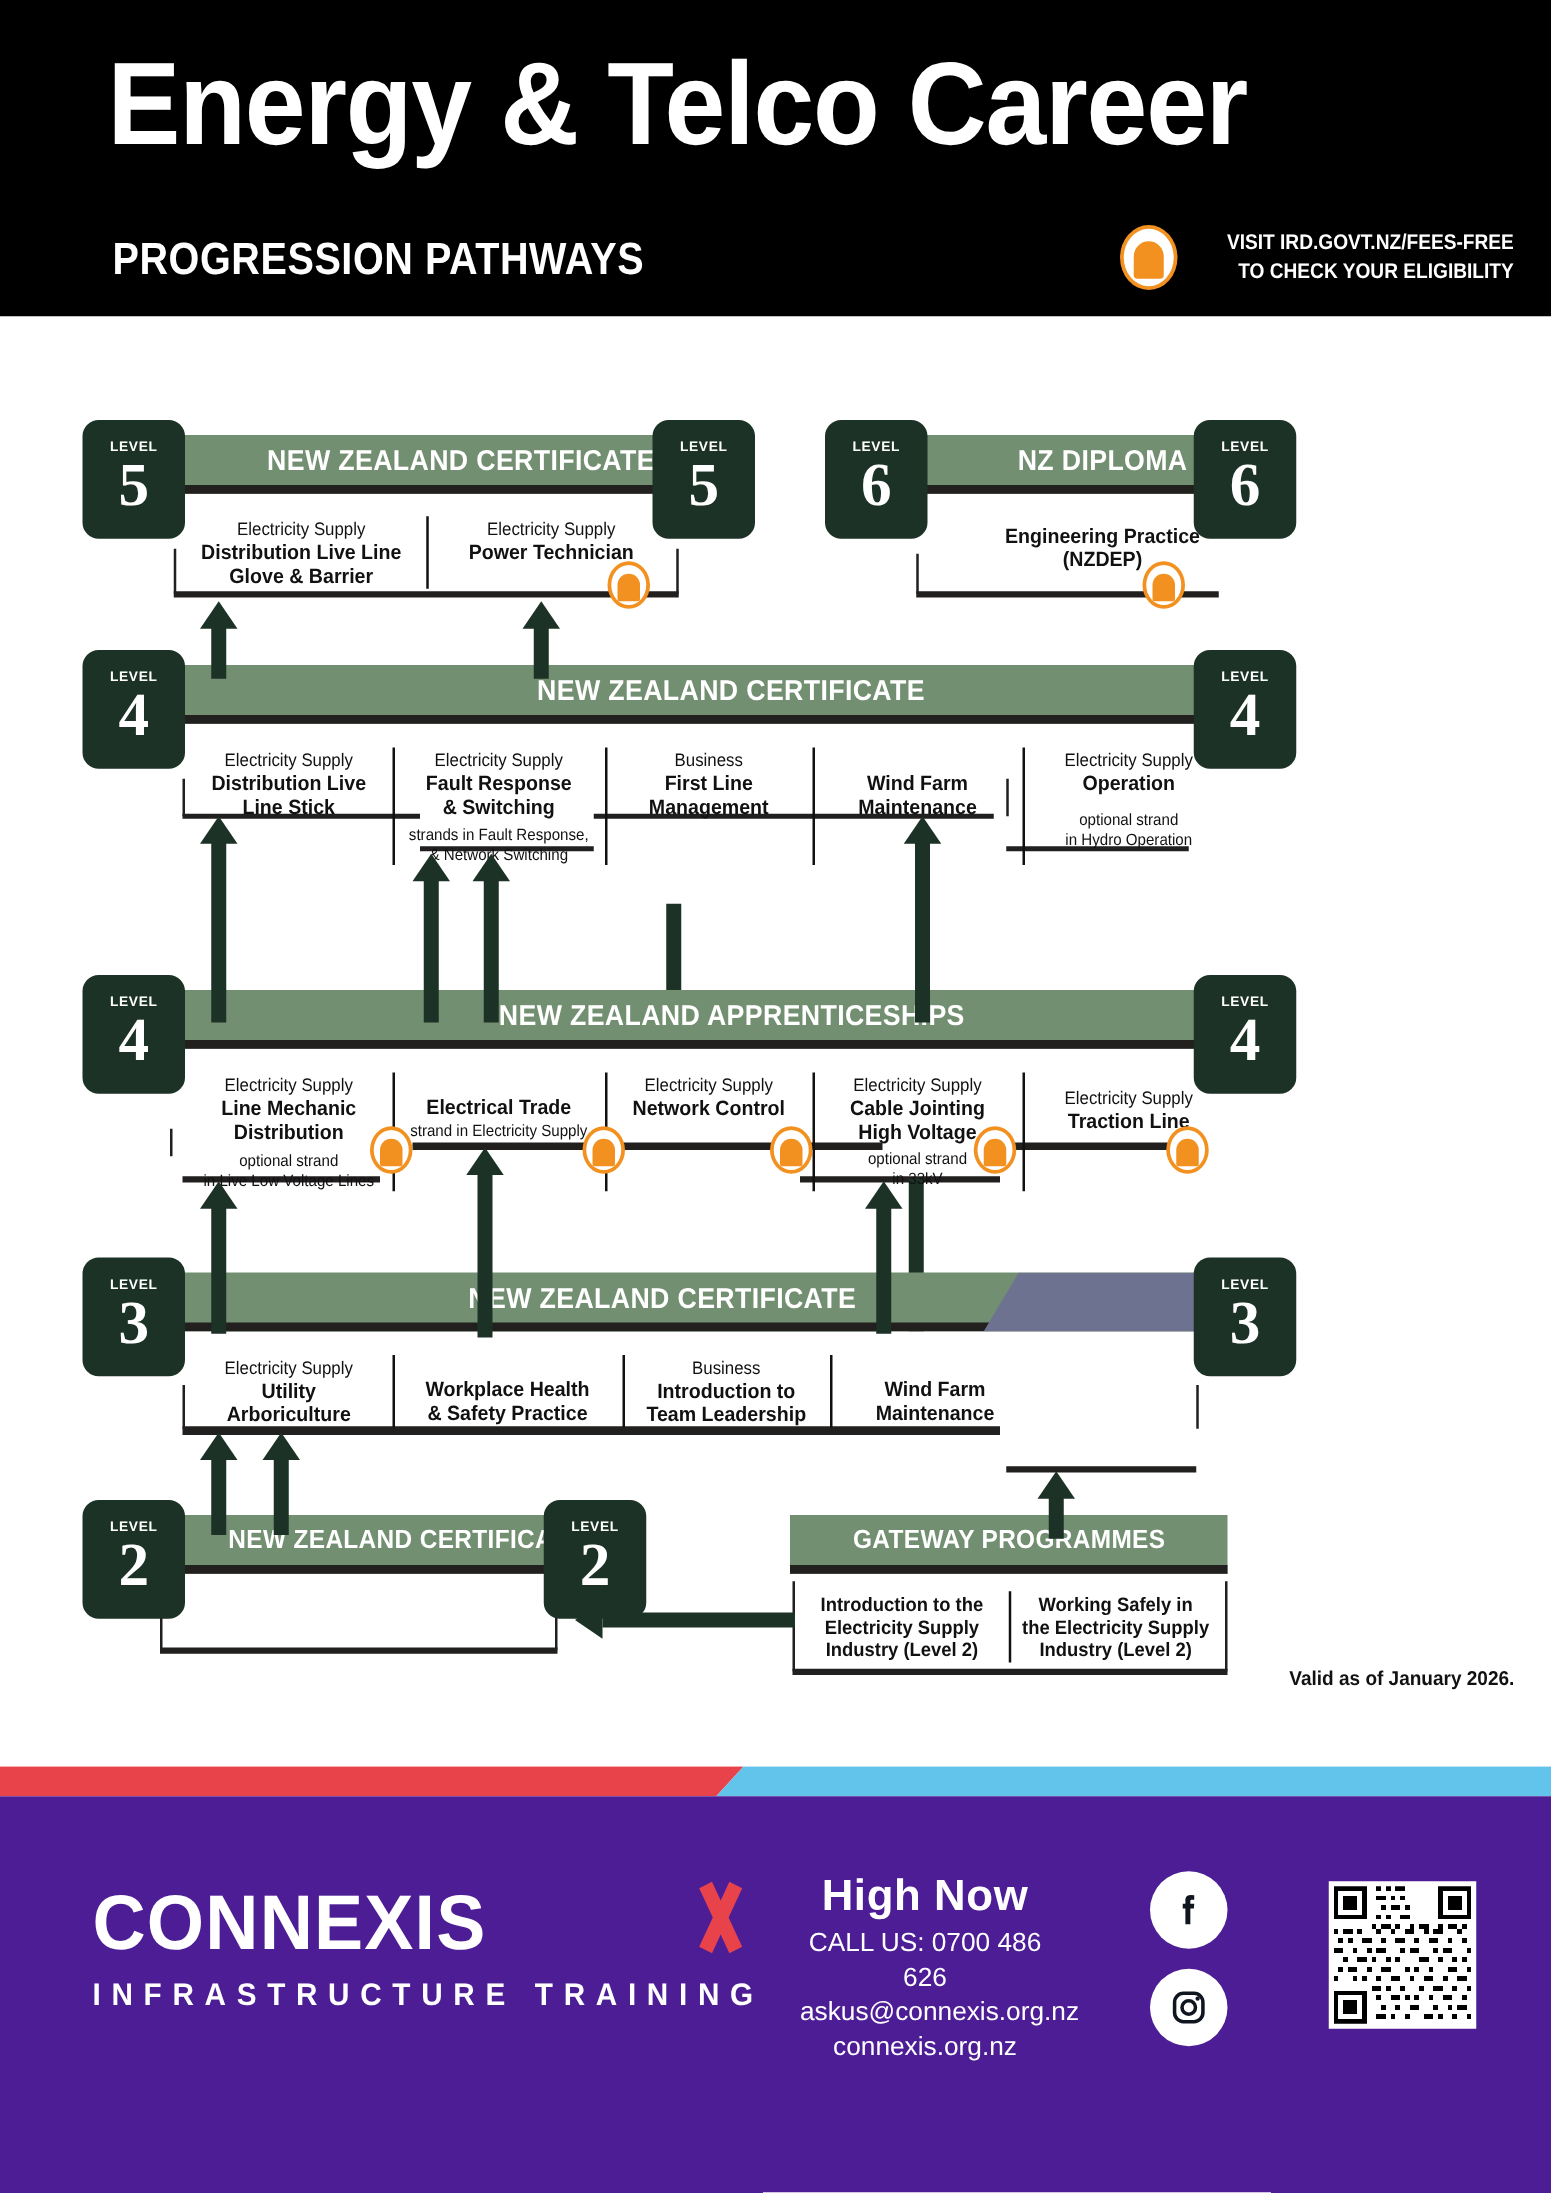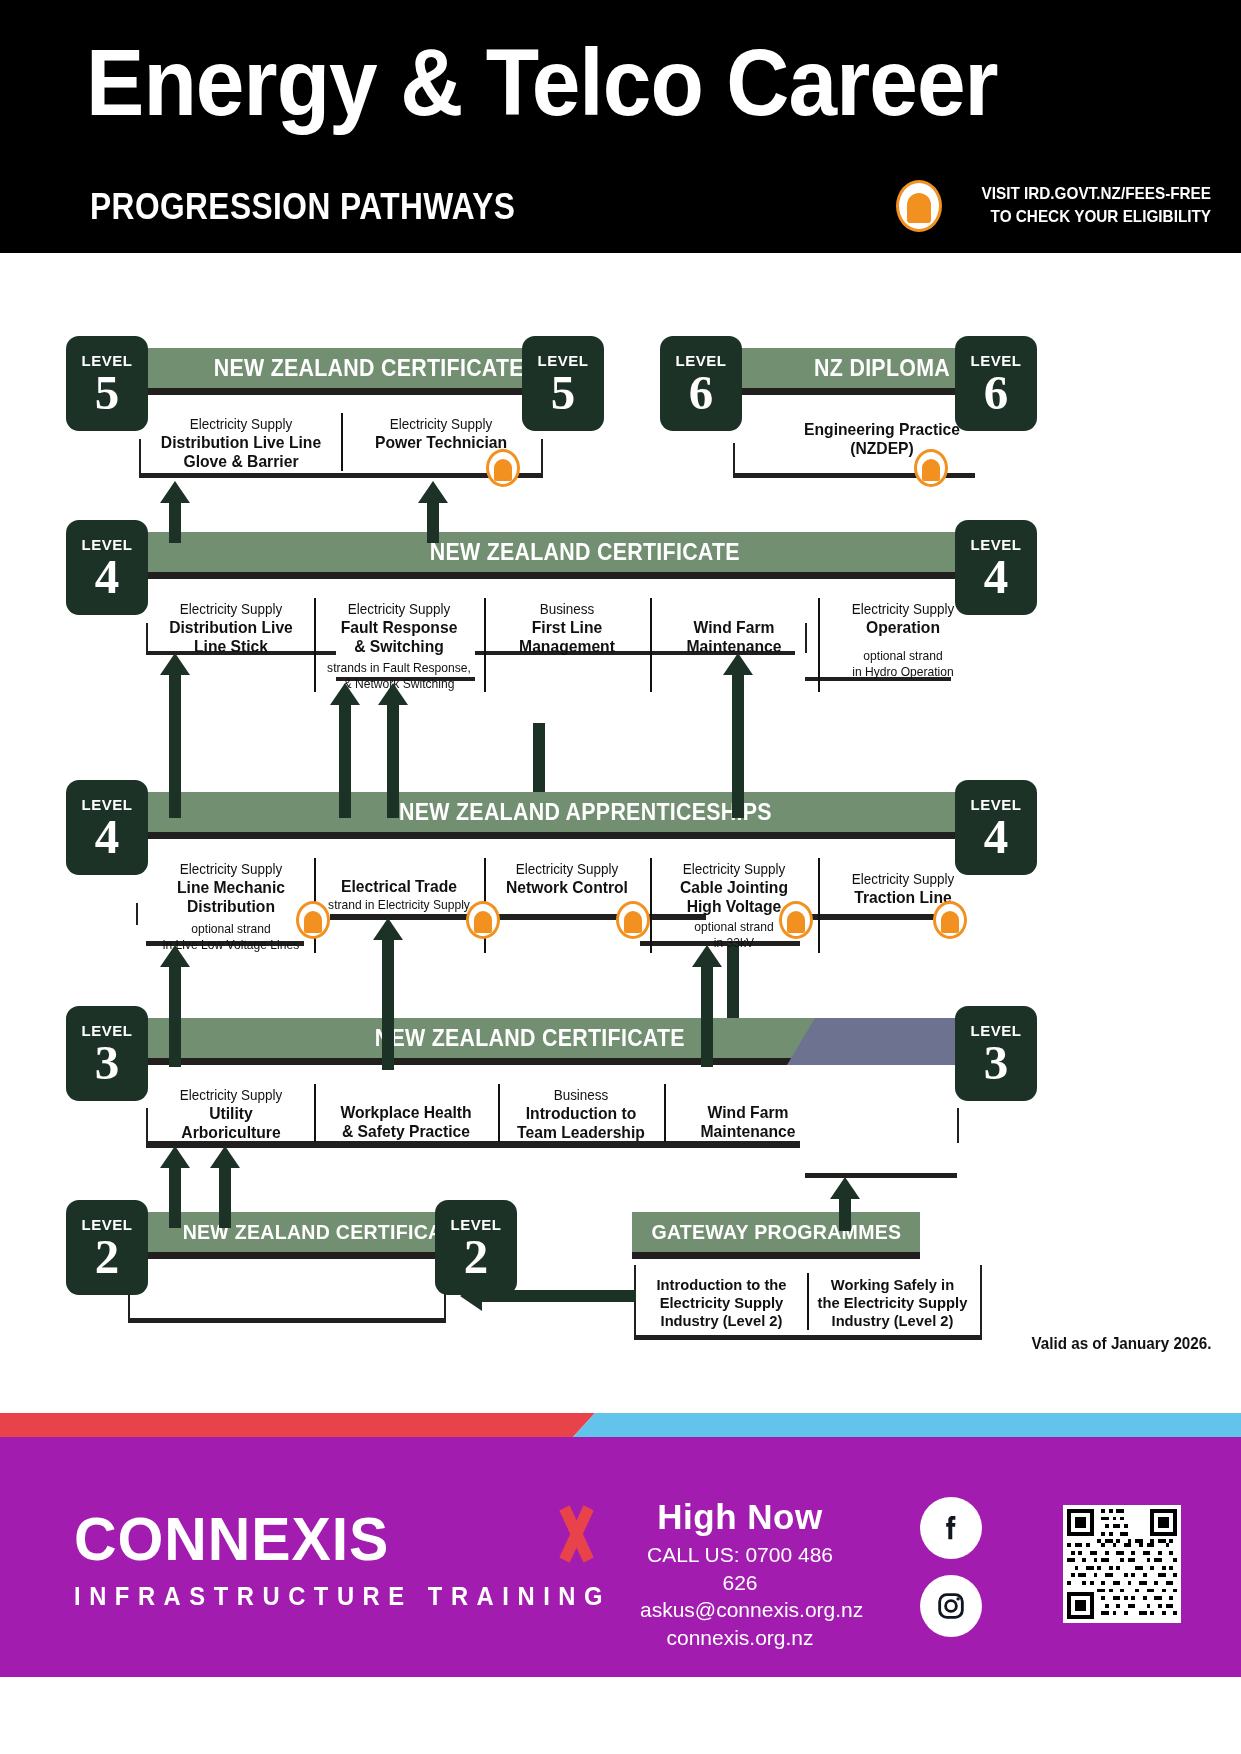--- a/index.html
+++ b/index.html
@@ -62,21 +62,21 @@
   .canvas { position: absolute; left: 0; top: 253px; width: 1241px; height: 1160px; }
 
   
   .lvl {
     position: absolute; width: 82px; height: 95px;
     background: #1C3226; border-radius: 13px;
     color: #ffffff; text-align: center; z-index: 6;
   }
   .lvl .lw {
     font-family: "Liberation Sans Narrow", "Liberation Sans", sans-serif;
-    font-weight: bold; font-size: 15px; letter-spacing: 0.5px;
+    font-weight: bold; font-size: 11px; letter-spacing: 0.5px;
     margin-top: 16px;
   }
   .lvl .ln {
     font-family: "Liberation Serif", serif;
     font-weight: bold; font-size: 49px; line-height: 0.95; margin-top: 1px;
   }
 
   
   .bar {
     position: absolute; height: 47px; background: #738F71;
@@ -150,22 +150,22 @@
 
   
   .stripe { position: absolute; left: 0; top: 1413px; width: 1241px; height: 24px; background: #ffffff; }
   .stripe .red { position: absolute; left: 0; top: 0; width: 595px; height: 24px; background: #E8434B;
                  clip-path: polygon(0 0, 100% 0, calc(100% - 22px) 100%, 0 100%); }
   .stripe .blue { position: absolute; left: 573px; top: 0; width: 668px; height: 24px; background: #63C4EB;
                  clip-path: polygon(22px 0, 100% 0, 100% 100%, 0 100%); }
 
   
   .footer {
-    position: absolute; left: 0; top: 1437px; width: 1241px; height: 240px;
-    background: #a21caf;
+    position: absolute; left: 0; top: 1437px; width: 1241px; height: 317px;
+    background: #4c1d95;
   }
   .logo { position: absolute; left: 74px; top: 66px; }
   .logo .word {
     font-family: "Liberation Sans Narrow", "Liberation Sans", sans-serif;
     font-weight: bold; font-size: 62px; color: #ffffff; letter-spacing: 1px;
     position: relative; transform: scaleX(0.95); transform-origin: left top;
   }
   .logo .xmark {
     position: absolute; right: 18px; top: 6px; width: 40px; height: 52px;
   }
@@ -506,21 +506,21 @@
       <div class="lw">LEVEL</div>
       <div class="ln">2</div>
     </div>
     <div class="bar" style="left:141px; top:959px; width:368px;">
       <div class="bt" style="font-size:21px;">NEW ZEALAND CERTIFICATE</div>
     </div>
     <div class="rule" style="left:128px; top:1065px; width:318px; height:5px;"></div>
     <div class="tick" style="left:128px; top:1035px; height:32px;"></div>
     <div class="tick" style="left:444px; top:1035px; height:32px;"></div>
 
-    <div class="bar" style="left:632px; top:959px; width:288px;">
+    <div class="bar" style="left:632px; top:959px; width:350px;">
       <div class="bt" style="font-size:21px;">GATEWAY PROGRAMMES</div>
     </div>
     <div class="cols" style="left:636px; top:1016px; width:342px;">
       <div class="col" style="width:171px;">
         <div class="c-main" style="white-space:pre-line; font-size:15.5px;">Introduction to the
 Electricity Supply
 Industry (Level 2)</div>
       </div>
       <div class="col" style="width:171px;">
         <div class="c-main" style="white-space:pre-line; font-size:15.5px;">Working Safely in

